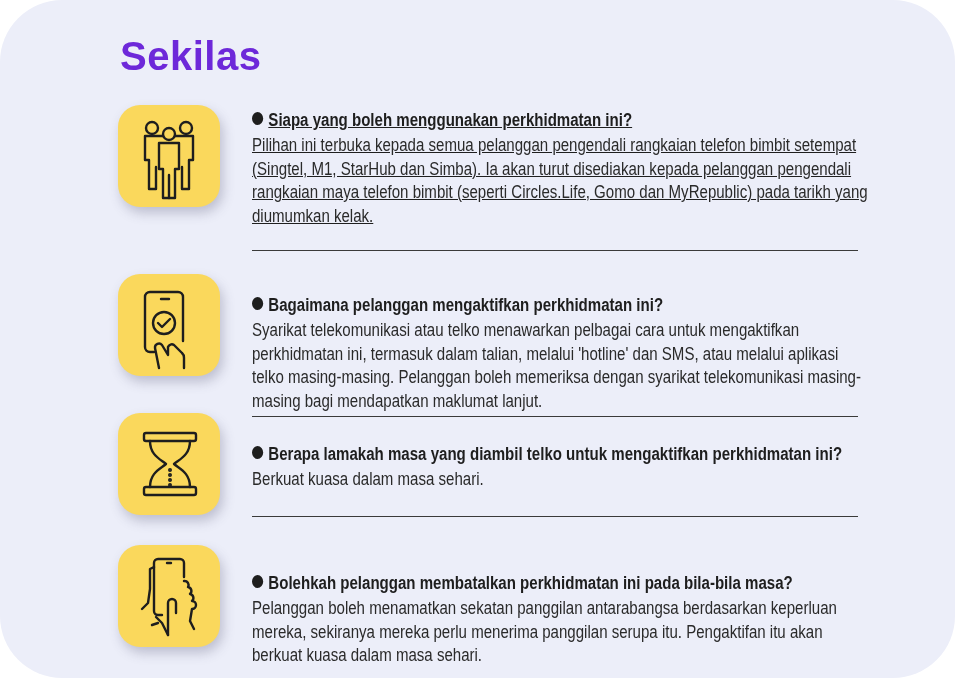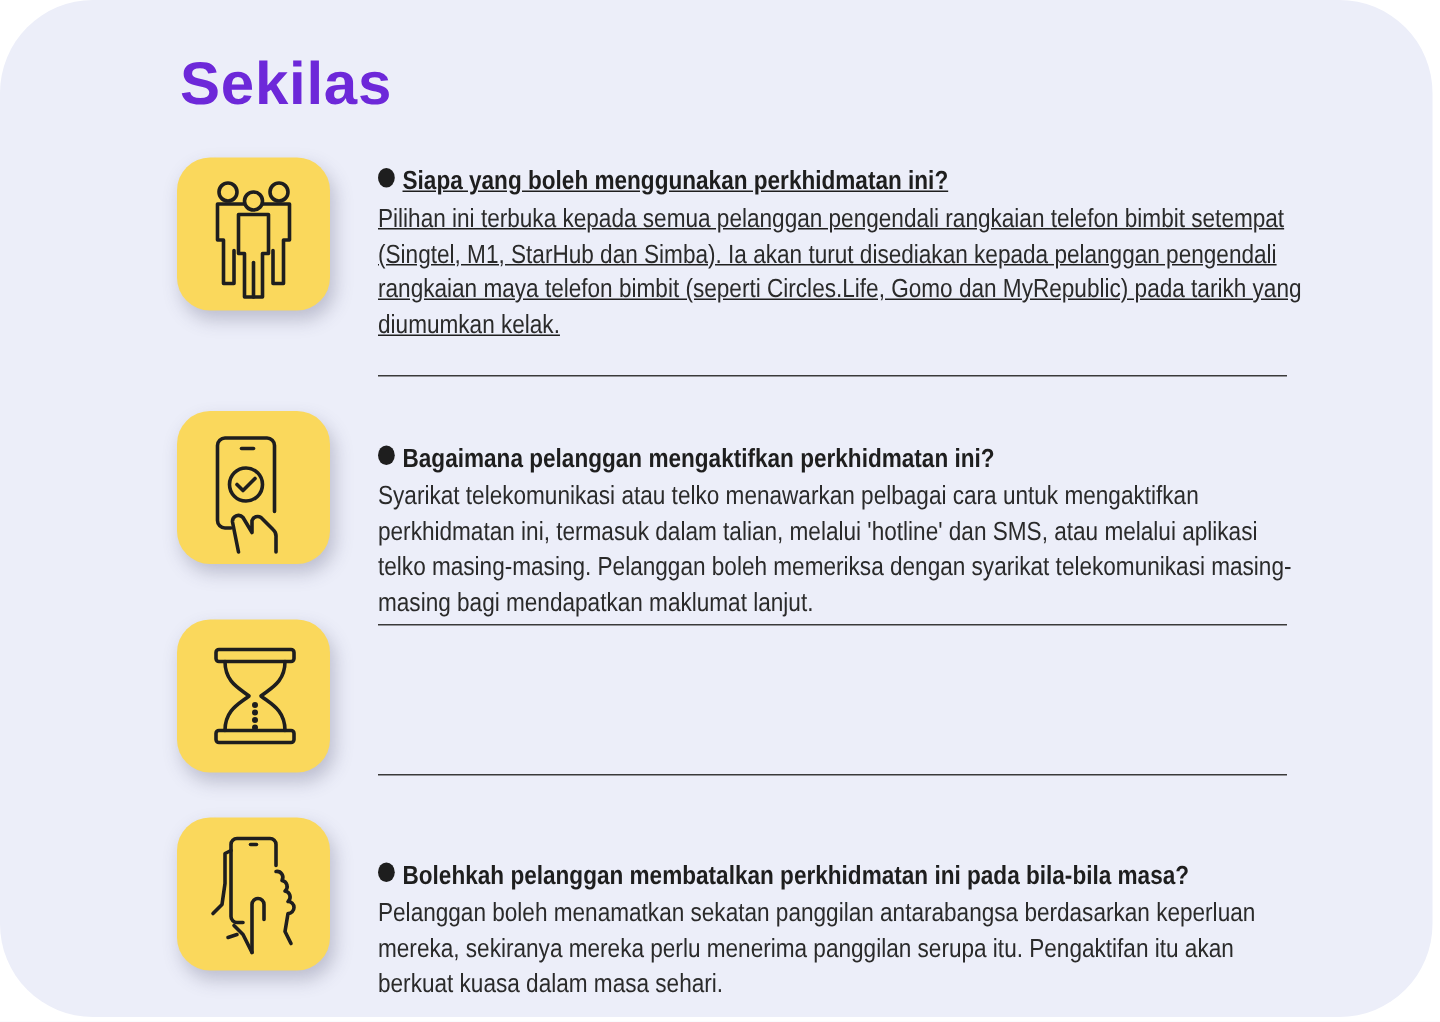--- a/index.html
+++ b/index.html
@@ -66,20 +66,24 @@
       <rect x="26" y="20" width="52" height="8" rx="2"></rect>
       <rect x="26" y="74" width="52" height="8" rx="2"></rect>
       <path d="M32 28 c0 14 10 18 16 23 c-6 5 -16 9 -16 23"></path>
       <path d="M72 28 c0 14 -10 18 -16 23 c6 5 16 9 16 23"></path>
       <circle cx="52" cy="57" r="0.8" fill="#1e1e1e"></circle>
       <circle cx="52" cy="62" r="0.8" fill="#1e1e1e"></circle>
       <circle cx="52" cy="67" r="0.8" fill="#1e1e1e"></circle>
       <circle cx="52" cy="72" r="0.8" fill="#1e1e1e"></circle>
     </svg>
   </div>
+  <div class="section" style="top:442px;">
+    <div class="q"><span class="bullet"></span><span>Berapa lamakah masa yang diambil telko untuk mengaktifkan perkhidmatan ini?</span></div>
+    <div class="a">Berkuat kuasa dalam masa sehari.</div>
+  </div>
   <div class="divider" style="top:516px;"></div>
 
   <div class="icon-box" style="top:545px;">
     <svg viewBox="0 0 102 102" fill="none" stroke="#1e1e1e" stroke-width="2.4" stroke-linejoin="round" stroke-linecap="round">
       <path d="M44 70 h-4 a4 4 0 0 1 -4 -4 v-48 a4 4 0 0 1 4 -4 h22 a4 4 0 0 1 4 4 v14"></path>
       <path d="M49 18 h4"></path>
       <path d="M36 22 l-4 2 v20 l-2 14 l-6 6"></path>
       <path d="M66 36 a4 4 0 0 1 4 6 a4 4 0 0 1 2 7 a4 4 0 0 1 2 7 a4 4 0 0 1 0 8 l-2 12 l4 8"></path>
       <path d="M50 90 l-6 -12 l-6 -6 M40 78 l-6 2"></path>
       <path d="M50 90 v-32 a4 4 0 0 1 8 0 v10"></path>

